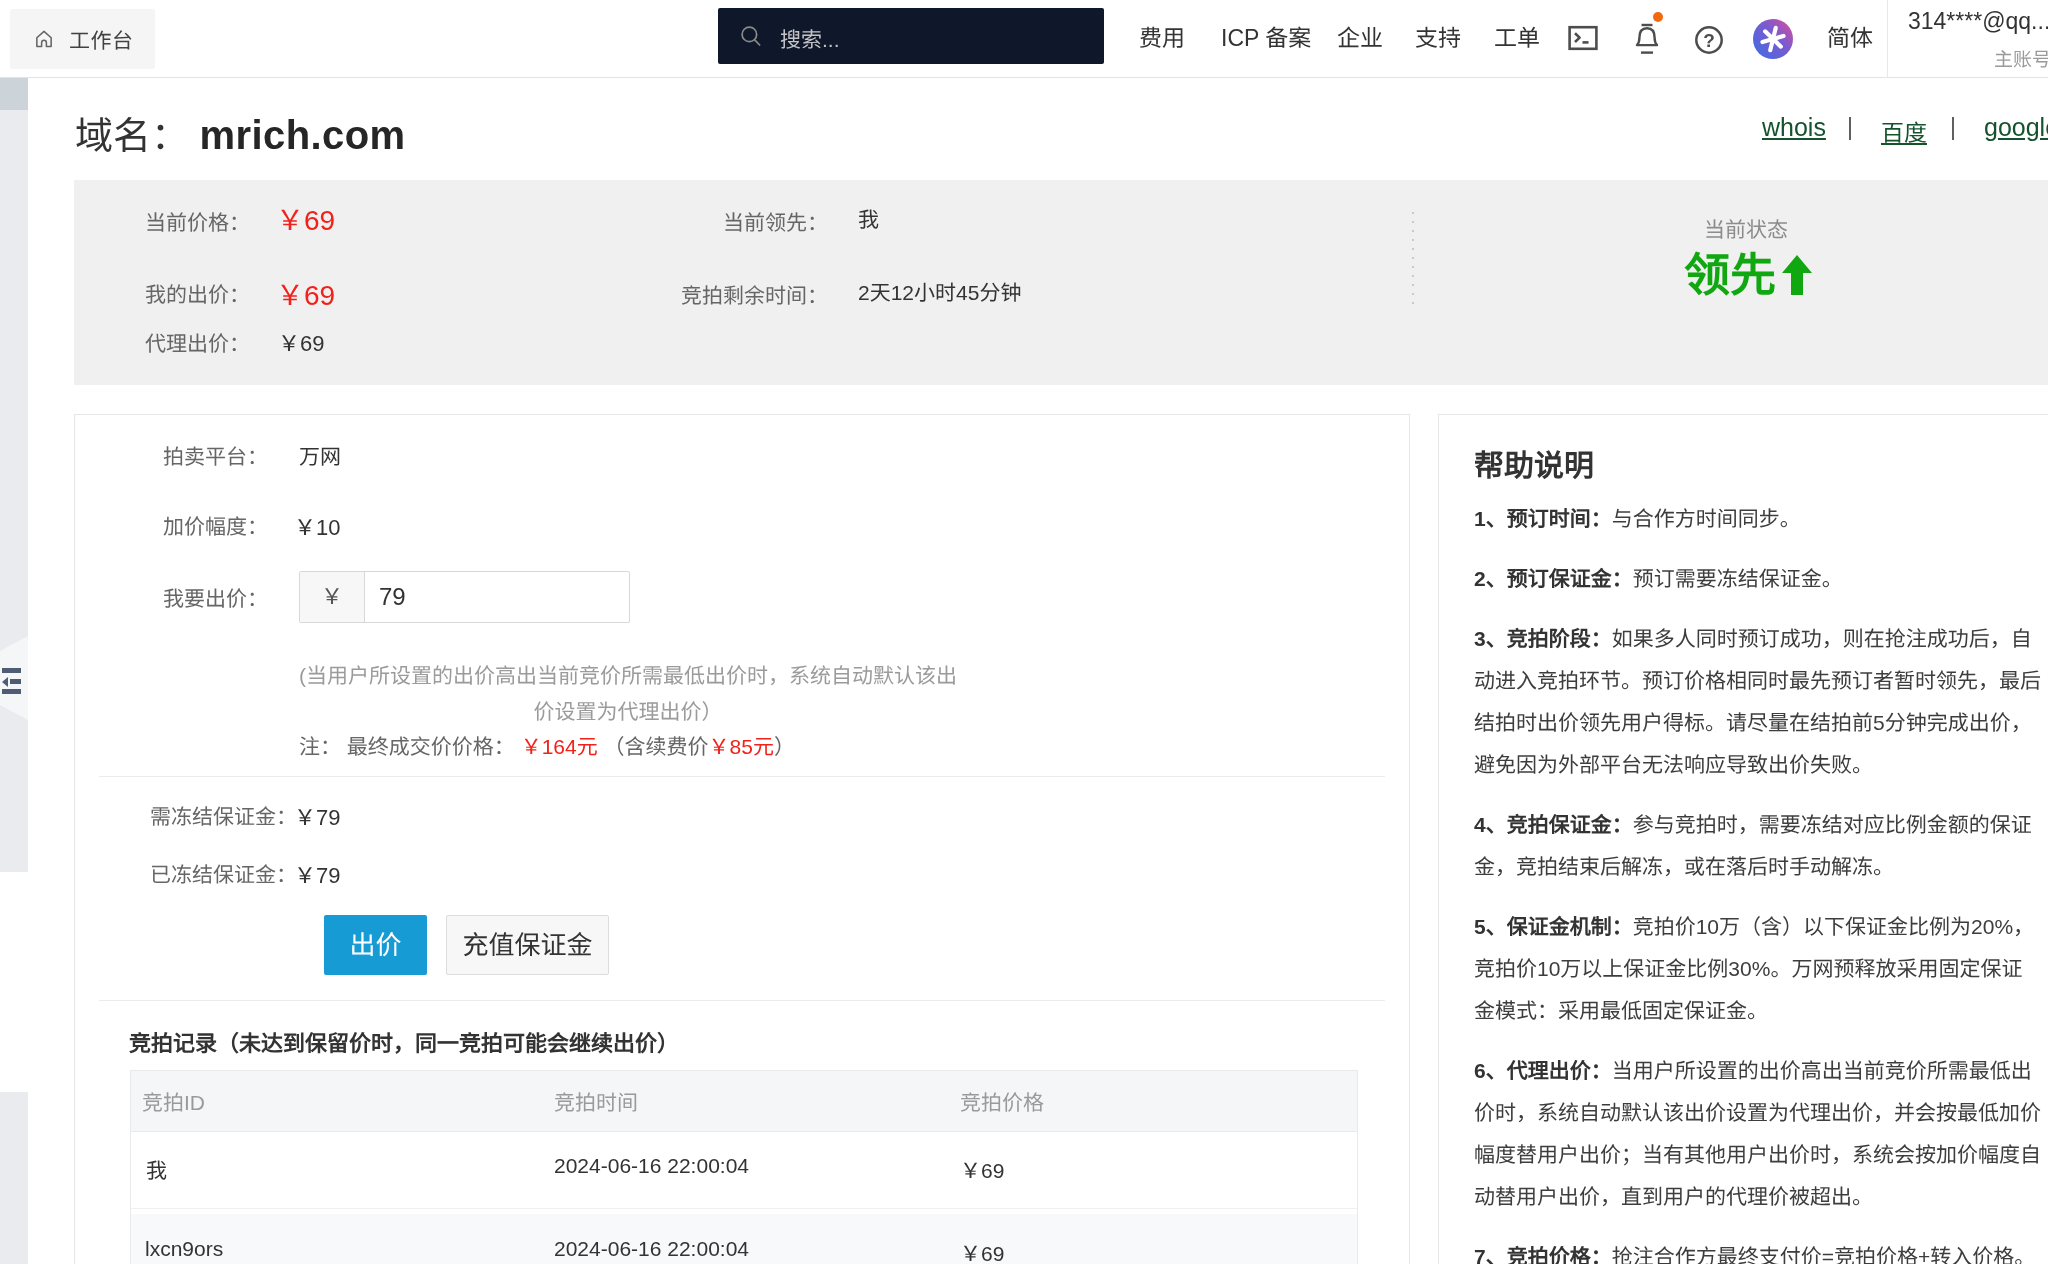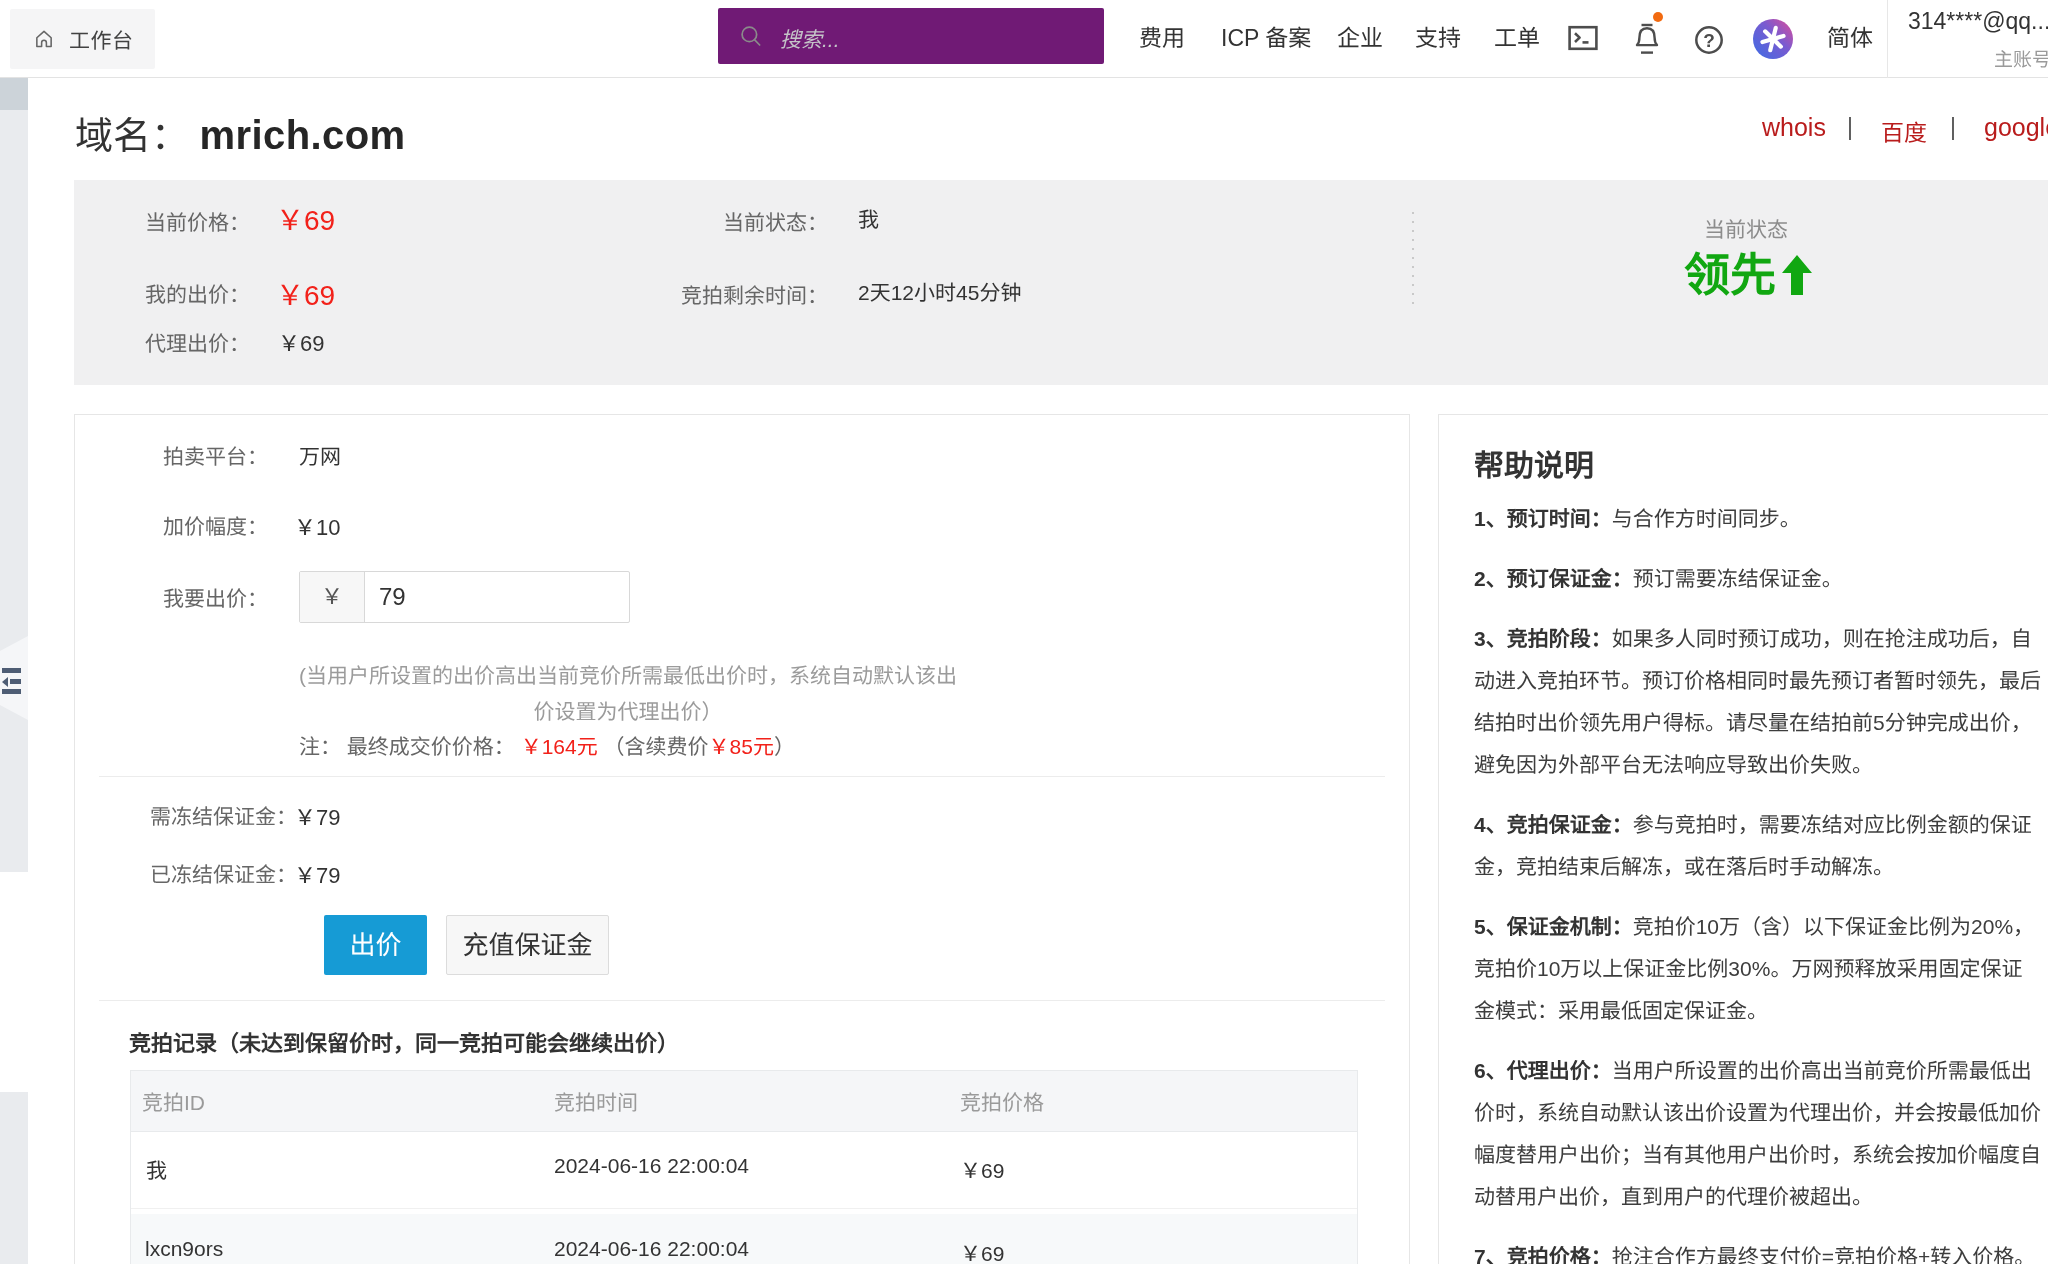--- a/index.html
+++ b/index.html
@@ -7,37 +7,37 @@
 html,body { width:2048px; height:1264px; overflow:hidden; }
 body { font-family:"Liberation Sans", sans-serif; color:#333; background:#fff; }
 #page { position:relative; width:2048px; height:1264px; overflow:hidden; background:#fff; }
 .abs { position:absolute; }
 
 
 #hd { position:absolute; left:0; top:0; width:2048px; height:78px; background:#fff; border-bottom:1px solid #e3e3e3; }
 #wb { position:absolute; left:10px; top:9px; width:145px; height:60px; background:#f5f5f6; border-radius:2px; }
 #wb svg { position:absolute; left:23px; top:19px; }
 #wb .t { position:absolute; left:59px; top:15px; font-size:21px; color:#424242; letter-spacing:0.5px; white-space:nowrap; }
-#sch { position:absolute; left:718px; top:8px; width:386px; height:56px; background:#701a75; border-radius:2px;font-style:italic; }
+#sch { position:absolute; left:718px; top:8px; width:386px; height:56px; background:#0f172a; border-radius:2px; }
 #sch svg { position:absolute; left:20px; top:15px; }
 #sch .ph { position:absolute; left:62px; top:15px; font-size:21px; color:#c4c4c8; }
 .nav { position:absolute; top:19px; font-size:23px; color:#333; white-space:nowrap; }
 .hic { position:absolute; }
 #hdot { position:absolute; left:1653px; top:12px; width:10px; height:10px; border-radius:50%; background:#f26a10; }
 #hdiv { position:absolute; left:1887px; top:0; width:1px; height:78px; background:#e7e7e7; }
 #acct1 { position:absolute; left:1908px; top:8px; font-size:23px; color:#333; white-space:nowrap; }
 #acct2 { position:absolute; left:1994px; top:44px; font-size:19px; color:#9a9a9a; white-space:nowrap; }
 
 
 .strip { position:absolute; left:0; width:28px; background:#e9ebee; }
 
 
 #title { position:absolute; left:75px; top:105px; font-size:38px; color:#333; }
 #title b { font-size:40px; color:#262626; letter-spacing:0.4px; }
-.tlink { position:absolute; top:113px; font-size:25px; color:#b91c1c; white-space:nowrap; }
+.tlink { position:absolute; top:113px; font-size:25px; color:#14532d; white-space:nowrap;text-decoration:underline; }
 .tsep { position:absolute; top:114px; font-size:23px; color:#555; }
 
 
 #sum { position:absolute; left:74px; top:180px; width:1974px; height:205px; background:#f0f0f1; }
 .lbl { position:absolute; font-size:21px; color:#666; text-align:right; white-space:nowrap; }
 .val { position:absolute; font-size:21px; color:#333; white-space:nowrap; }
 .red { color:#f2211a; }
 .bigred { position:absolute; font-size:28px; color:#f2211a; white-space:nowrap; }
 #dotline { position:absolute; left:1412px; top:212px; width:2px; height:92px;
   background:repeating-linear-gradient(to bottom,#c9c9c9 0 2px,transparent 2px 9px); }
@@ -152,21 +152,21 @@
 <span class="tsep" style="left:1950px;">|</span>
 <span class="tlink" style="left:1984px;">google</span>
 
 <div id="sum"></div>
 <div class="lbl" style="left:98px;top:206px;width:152px;">当前价格：</div>
 <div class="bigred" style="left:276px;top:198px;">￥69</div>
 <div class="lbl" style="left:98px;top:278px;width:152px;">我的出价：</div>
 <div class="bigred" style="left:276px;top:273px;">￥69</div>
 <div class="lbl" style="left:98px;top:327px;width:152px;">代理出价：</div>
 <div class="val" style="left:278px;top:325px;font-size:22px;">￥69</div>
-<div class="lbl" style="left:608px;top:206px;width:220px;">当前状态：</div>
+<div class="lbl" style="left:608px;top:206px;width:220px;">当前领先：</div>
 <div class="val" style="left:858px;top:203px;">我</div>
 <div class="lbl" style="left:608px;top:279px;width:220px;">竞拍剩余时间：</div>
 <div class="val" style="left:858px;top:276px;">2天12小时45分钟</div>
 <div id="dotline"></div>
 <div id="st1">当前状态</div>
 <div id="st2">领先<svg style="margin-left:5px;" width="32" height="42" viewBox="0 0 32 42" fill="#11a711">
         <path d="M16 1 L31 19 H22 V41 H10 V19 H1 Z"></path>
       </svg></div>
 
 <div id="lp"></div>

